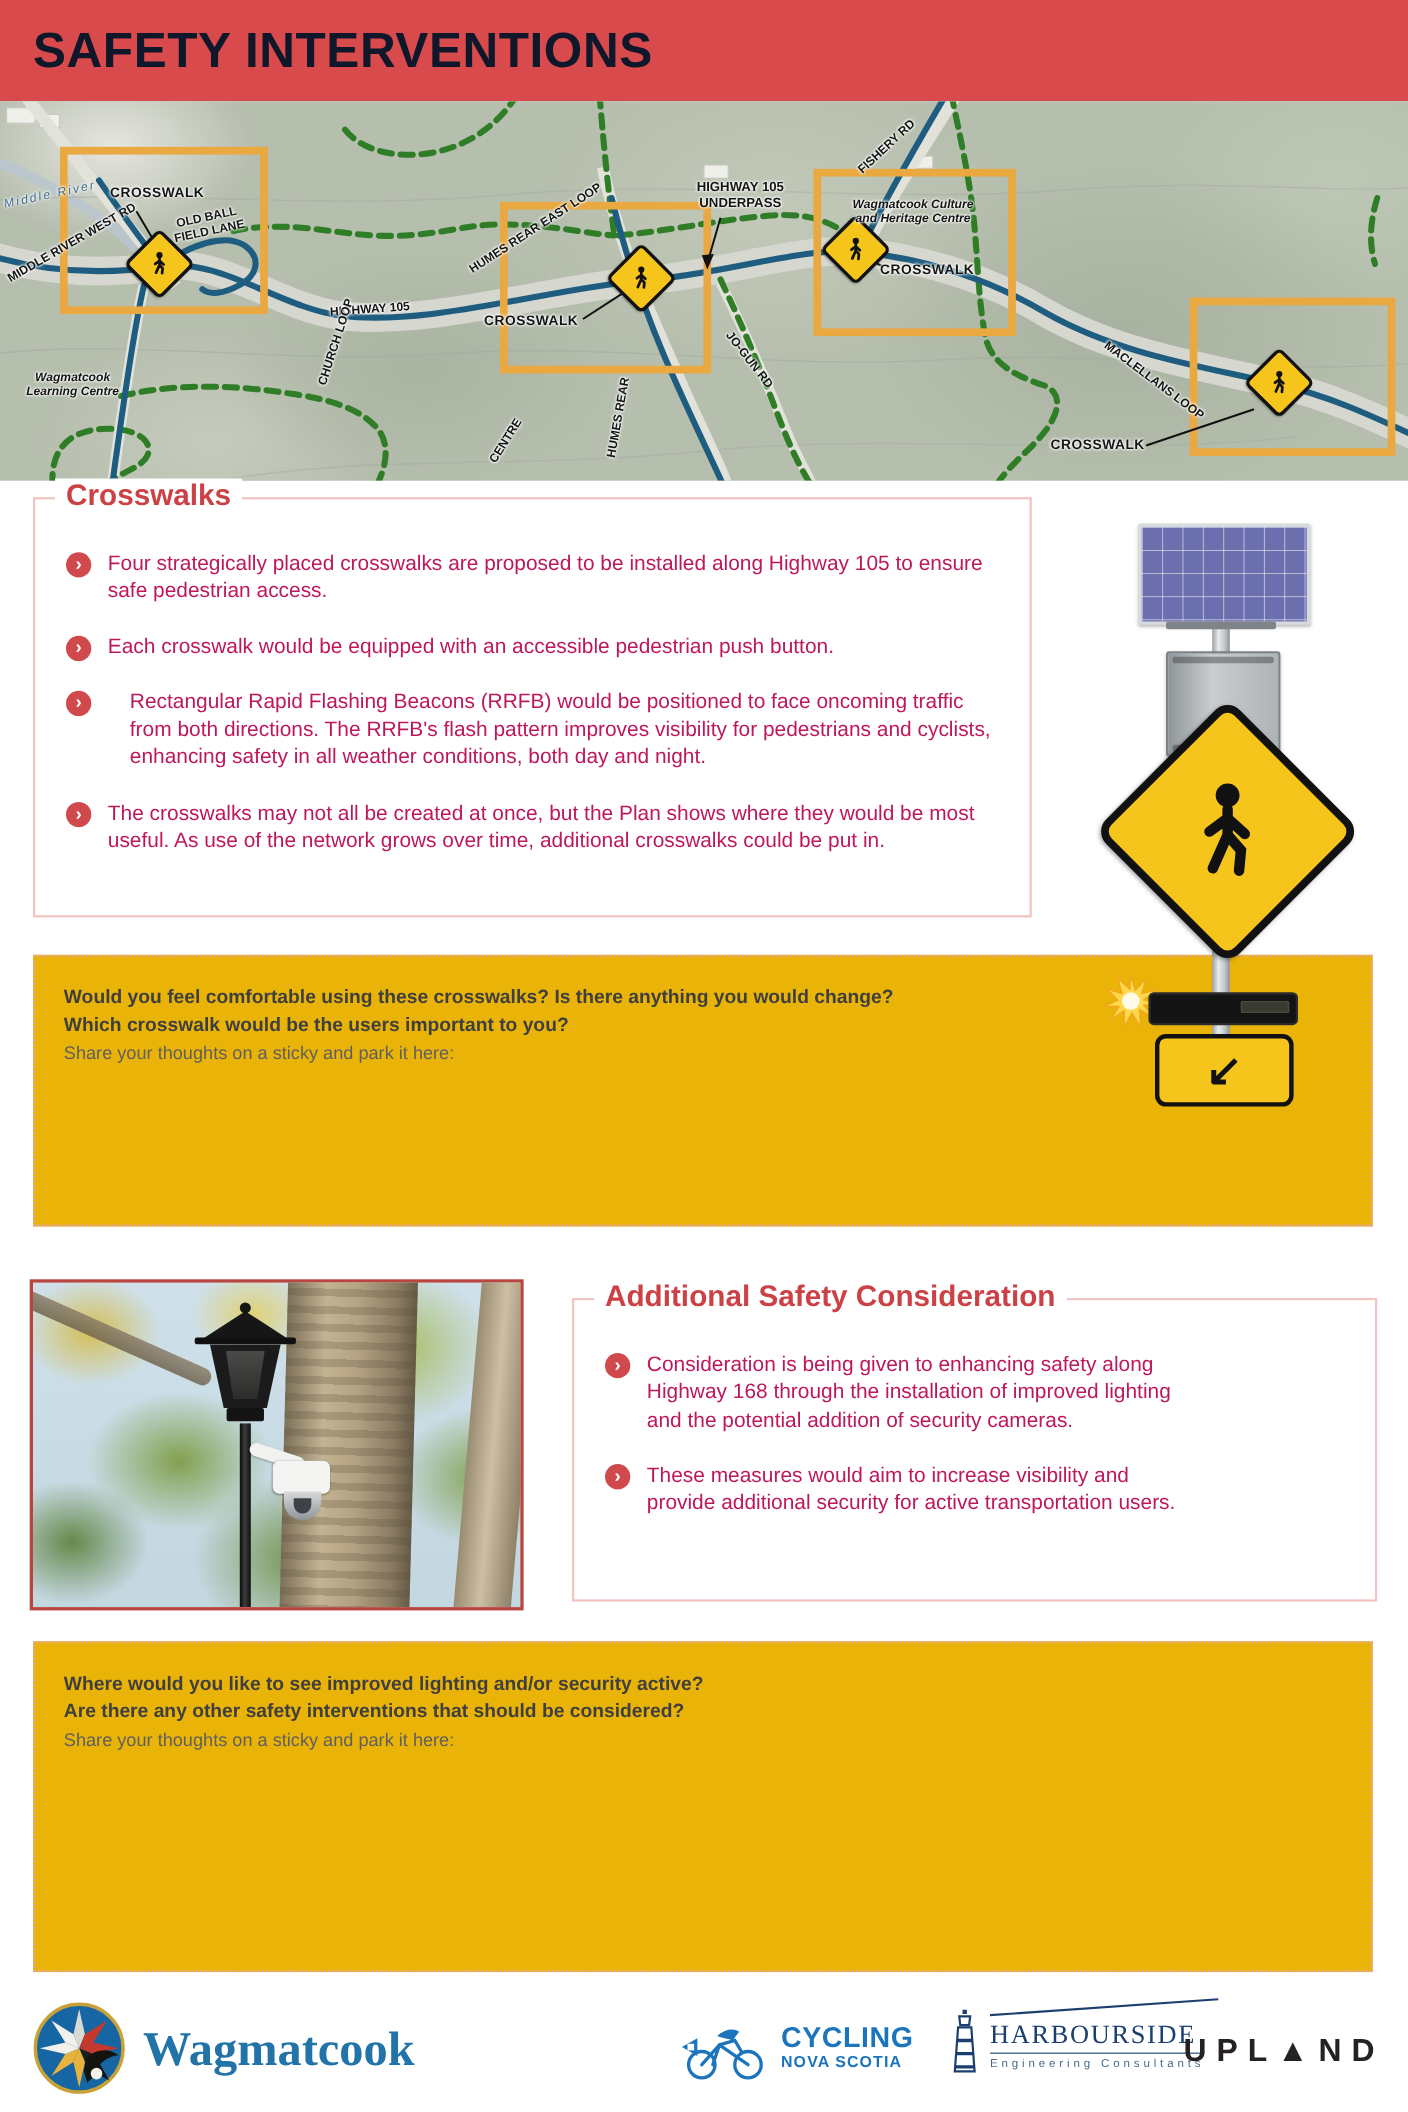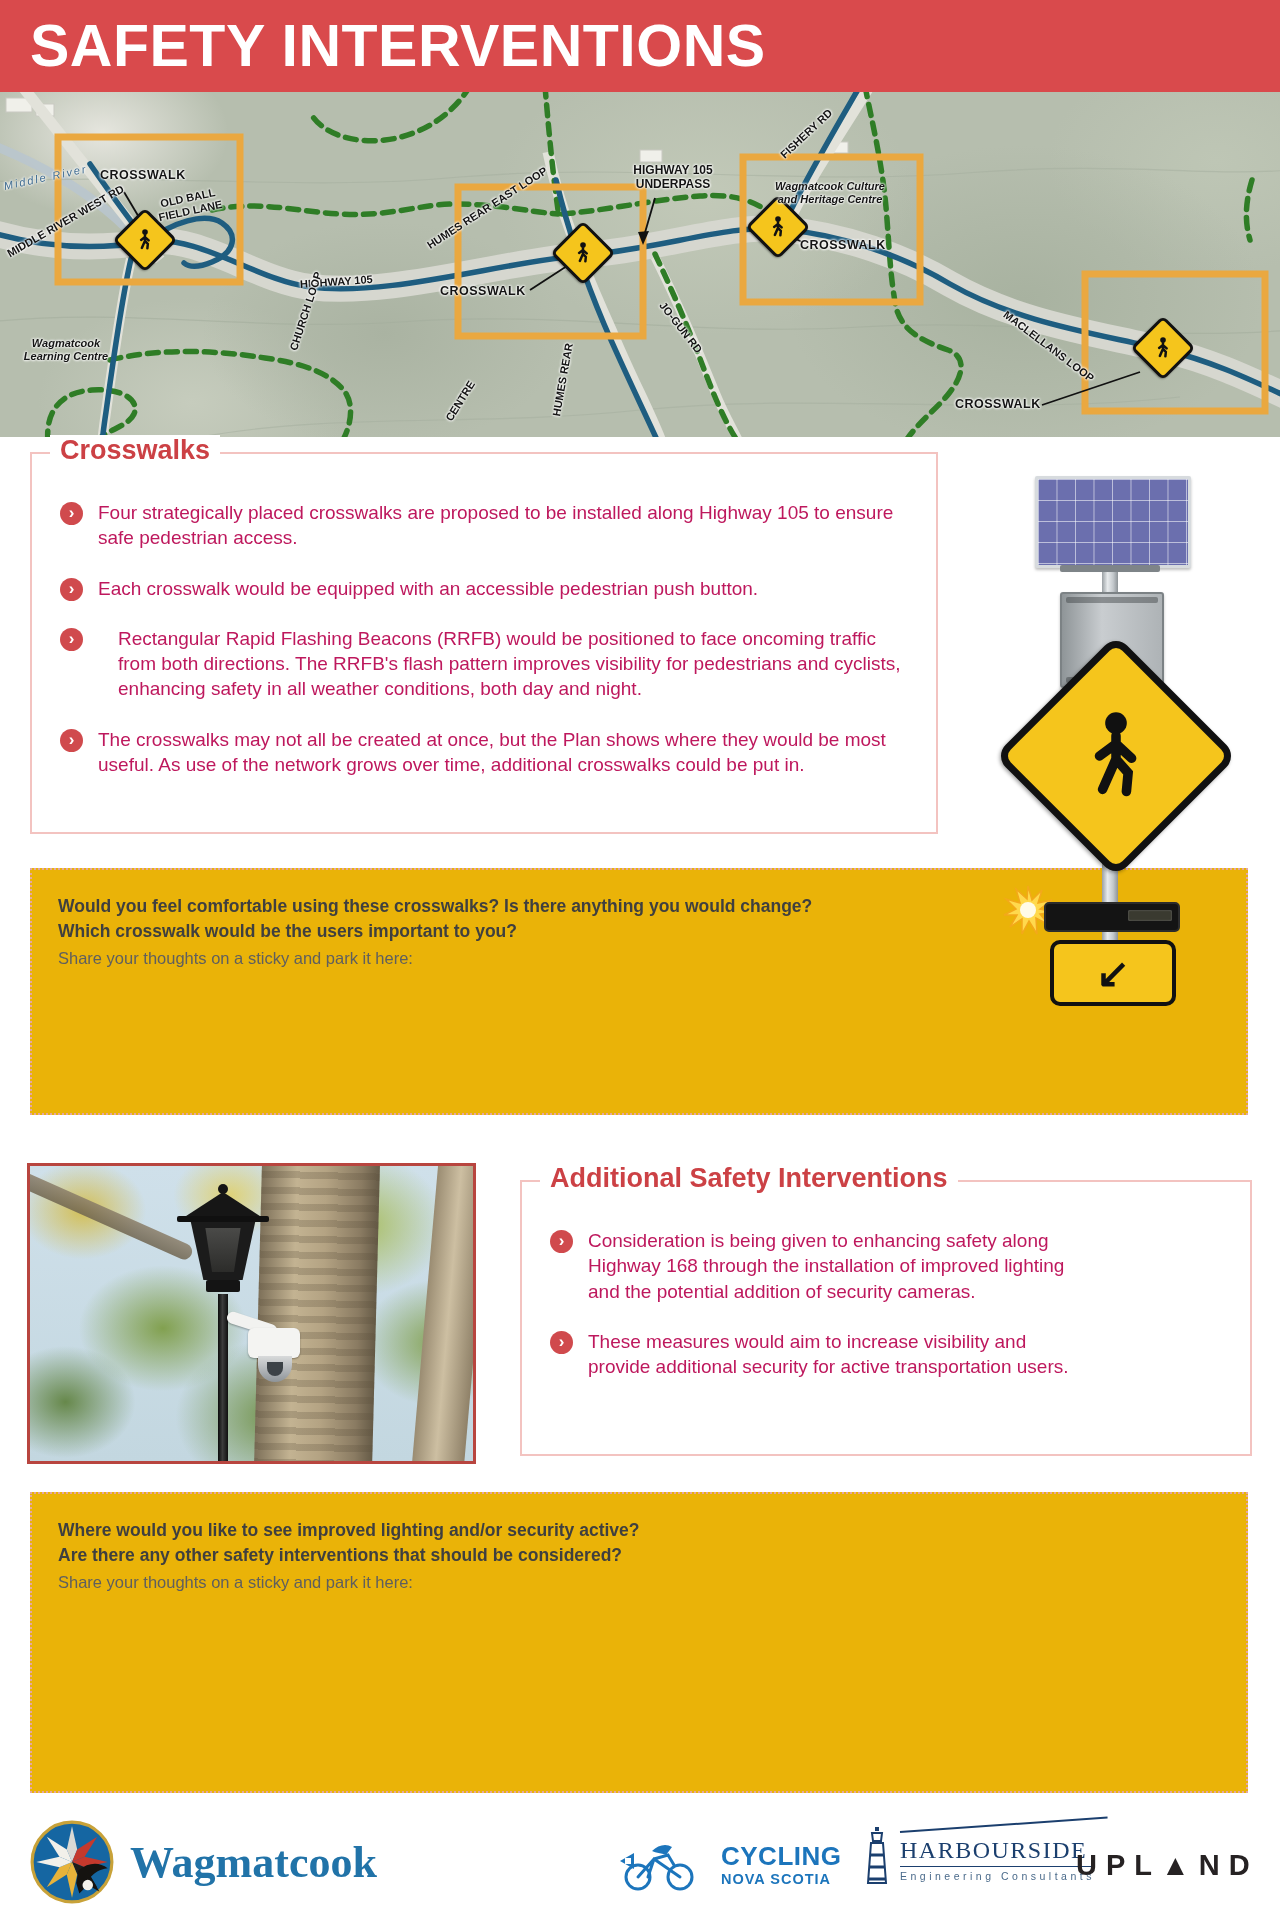--- a/index.html
+++ b/index.html
@@ -2,21 +2,21 @@
 <html><head>
 <meta charset="utf-8">
 <style>
   html,body{margin:0;padding:0;background:#888;}
   .canvas{position:relative;width:1280px;height:1920px;background:#ffffff;overflow:hidden;
           font-family:"Liberation Sans",sans-serif;color:#2d2d2d;}
 
   
   .header{position:absolute;left:0;top:0;width:1280px;height:92px;background:#d94a4c;
           display:flex;align-items:center;}
-  .header h1{margin:0 0 0 30px;font-size:59px;font-weight:800;color:#ffffff;letter-spacing:.5px;}
+  .header h1{margin:0 0 0 30px;font-size:45px;font-weight:800;color:#0f172a;letter-spacing:.5px;}
 
   
   .map{position:absolute;left:0;top:92px;width:1280px;height:345px;overflow:hidden;
        background:
         radial-gradient(180px 120px at 8% 12%,#e6e6df 0%,rgba(230,230,223,0) 70%),
         radial-gradient(260px 160px at 30% 70%,#aab3a2 0%,rgba(170,179,162,0) 70%),
         radial-gradient(300px 200px at 55% 30%,#c2c9b8 0%,rgba(194,201,184,0) 70%),
         radial-gradient(340px 220px at 80% 60%,#a8b2a0 0%,rgba(168,178,160,0) 70%),
         radial-gradient(240px 160px at 95% 20%,#bec6b5 0%,rgba(190,198,181,0) 70%),
         radial-gradient(220px 150px at 15% 90%,#c6ccbd 0%,rgba(198,204,189,0) 70%),
@@ -120,21 +120,21 @@
   .cam-body{position:absolute;left:218px;top:162px;width:52px;height:30px;background:#f4f4f2;
          border-radius:6px;box-shadow:0 1px 2px rgba(0,0,0,.35);}
   .cam-dome{position:absolute;left:228px;top:190px;width:34px;height:26px;background:linear-gradient(#d8dadb,#8e9499);
          border-radius:0 0 20px 20px;}
   .cam-eye{position:absolute;left:237px;top:196px;width:16px;height:14px;background:#3c4247;border-radius:0 0 10px 10px;}
 
   
   .footer{position:absolute;left:0;top:1793px;width:1280px;height:127px;background:#fff;}
   .wag{position:absolute;left:30px;top:27px;display:flex;align-items:center;gap:16px;}
   .wag-text{font-family:"Liberation Serif",serif;font-weight:700;font-size:44px;color:#2173a8;}
-  .cns{position:absolute;left:618px;top:46px;display:flex;align-items:center;gap:21px;}
+  .cns{position:absolute;left:618px;top:46px;display:flex;align-items:flex-start;gap:10px;}
   .cns-txt{display:flex;flex-direction:column;line-height:1;color:#1c75bc;}
   .cns-l1{font-size:26px;font-weight:800;letter-spacing:.5px;}
   .cns-l2{font-size:14.5px;font-weight:800;letter-spacing:1px;margin-top:3px;}
   .hb{position:absolute;left:862px;top:32px;display:flex;align-items:flex-start;gap:8px;}
   .hb-col{position:relative;padding-top:12px;}
   .hb-slant{position:absolute;left:0;top:6px;width:208px;height:1.5px;background:#1b3f6e;transform:rotate(-4deg);transform-origin:left center;}
   .hb-title{font-family:"Liberation Serif",serif;font-size:24px;color:#1b3f6e;letter-spacing:1.5px;
             border-bottom:1.5px solid #1b3f6e;padding-bottom:2px;}
   .hb-sub{font-size:10.5px;color:#4a6a8a;letter-spacing:3.5px;margin-top:3px;text-align:center;}
   .upland{position:absolute;left:1076px;top:56px;font-size:29px;font-weight:800;color:#262223;letter-spacing:9px;}
@@ -318,21 +318,21 @@
     <div class="lamp-body"></div>
     <div class="lamp-glass"></div>
     <div class="lamp-base"></div>
     <div class="cam-arm"></div>
     <div class="cam-body"></div>
     <div class="cam-dome"></div>
     <div class="cam-eye"></div>
   </div>
 
   <div class="secbox box2">
-    <div class="sec-title">Additional Safety Interventions</div>
+    <div class="sec-title">Additional Safety Consideration</div>
     <div class="bullets">
       <div class="bullet">
         <span class="bdot">›</span>
         <span class="btext">Consideration is being given to enhancing safety along Highway 168 through the installation of improved lighting and the potential addition of security cameras.</span>
       </div>
       <div class="bullet">
         <span class="bdot">›</span>
         <span class="btext">These measures would aim to increase visibility and provide additional security for active transportation users.</span>
       </div>
     </div>

